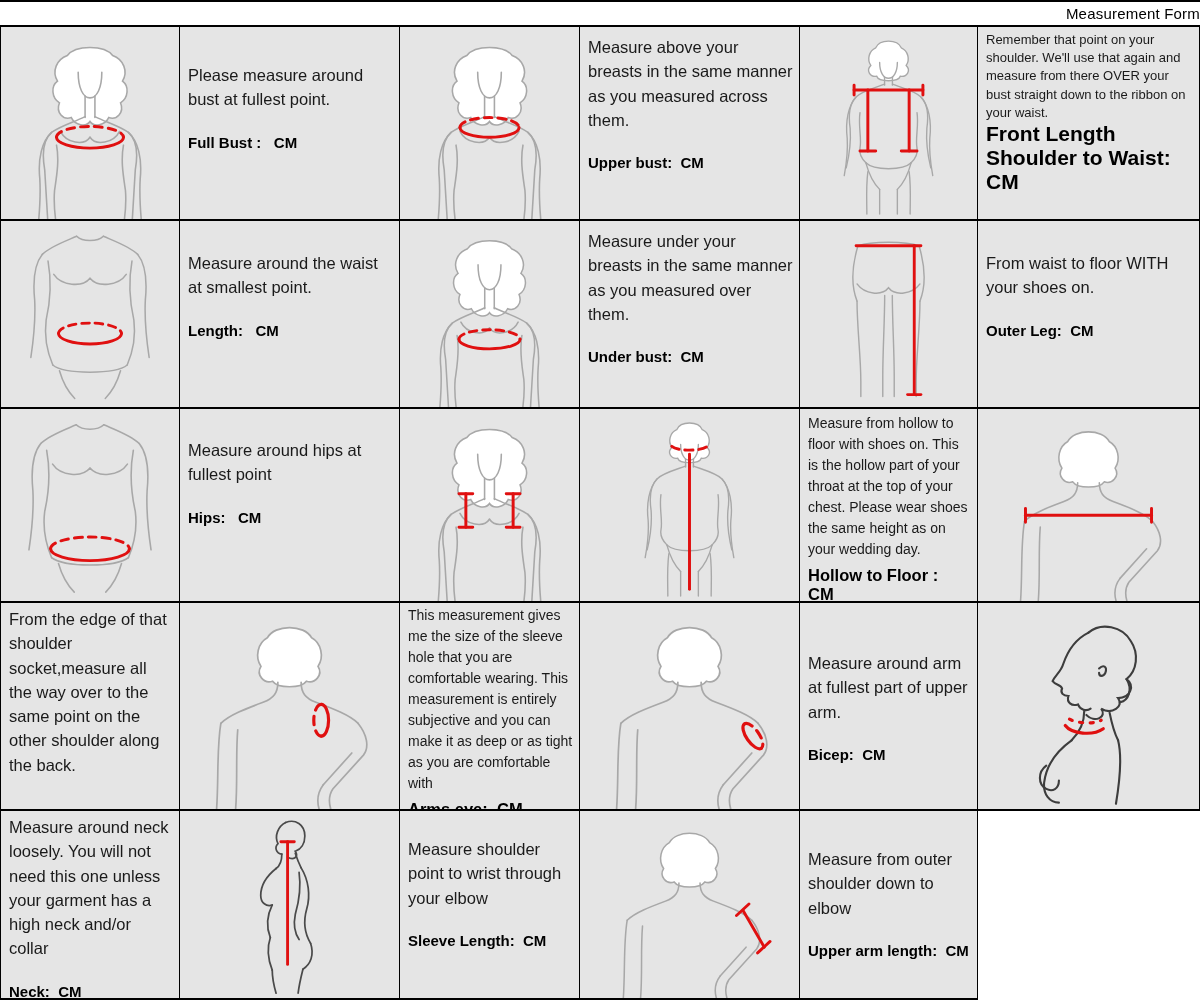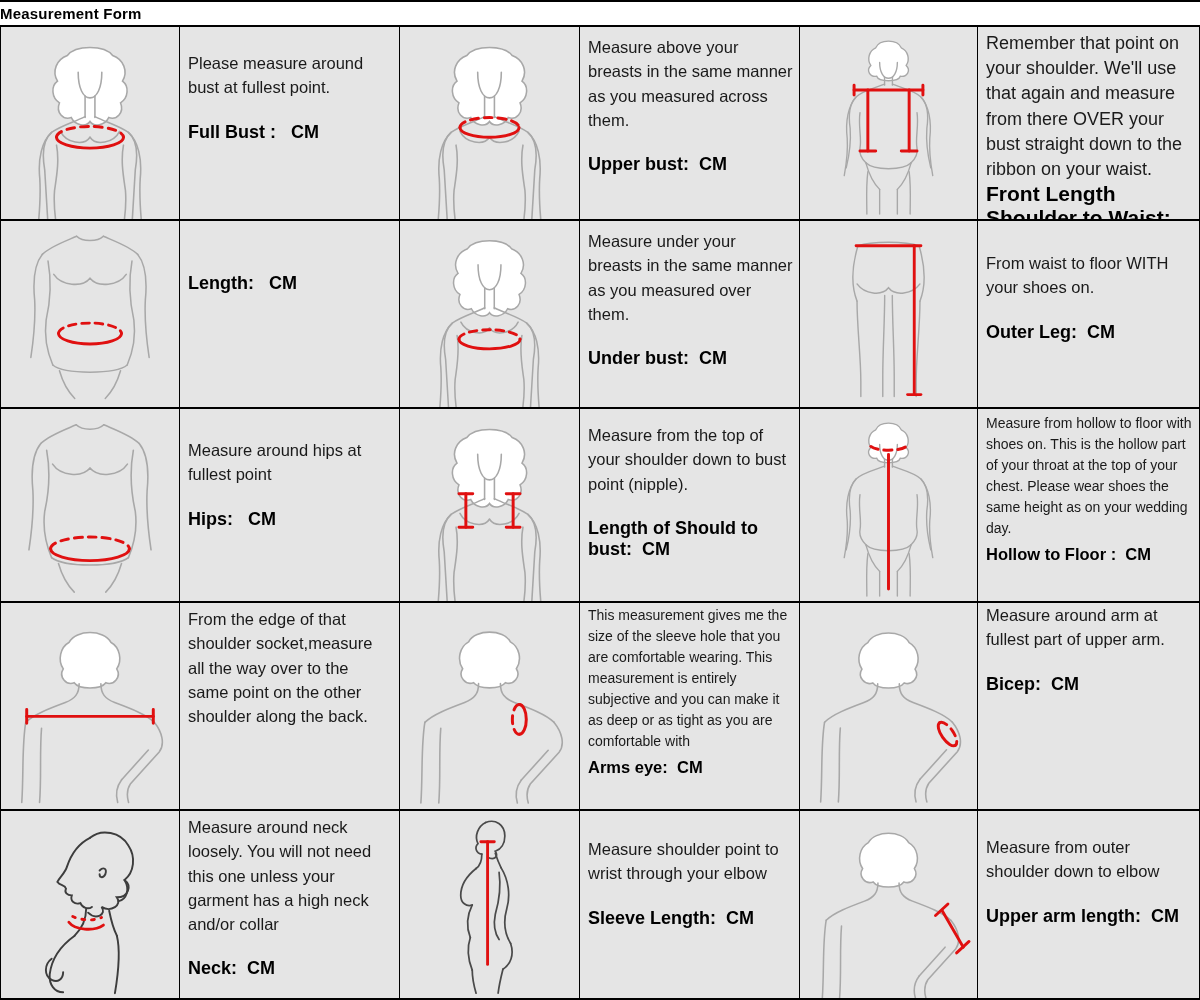--- a/index.html
+++ b/index.html
@@ -1,29 +1,29 @@
 <!DOCTYPE html>
 <html><head>
 <meta charset="utf-8">
 <style>
   html,body{margin:0;padding:0;background:#fff;}
   .page{width:1200px;height:1000px;box-sizing:border-box;font-family:"Liberation Sans",sans-serif;color:#000;background:#fff;overflow:hidden;}
-  .titlebar{height:27px;box-sizing:border-box;border-top:2px solid #000;border-bottom:2px solid #000;display:flex;align-items:center;justify-content:flex-start;font-weight:bold;font-size:15px;letter-spacing:.2px;}
+  .titlebar{height:27px;box-sizing:border-box;border-top:2px solid #000;border-bottom:2px solid #000;display:flex;align-items:center;justify-content:flex-end;font-weight:normal;font-size:15px;letter-spacing:.2px;}
   .grid{display:grid;width:1200px;height:973px;grid-template-columns:180px 220px 180px 220px 178px 1fr;grid-template-rows:194px 188px 194px 208px 1fr;}
   .cell{box-sizing:border-box;border-right:1px solid #000;border-bottom:2px solid #000;overflow:hidden;background:#e5e5e5;}
   .cell:nth-child(6n+1){border-left:1px solid #000;}
   .txt{padding:0 6px 0 8px;}
   .desc{margin:0;font-size:16.5px;line-height:1.47;color:#1a1a1a;}
-  .label{margin:22px 0 0;font-weight:bold;font-size:18px;white-space:pre-wrap;color:#000;}
+  .label{margin:22px 0 0;font-weight:bold;font-size:15px;white-space:pre-wrap;color:#000;}
   .sm .desc{font-size:14px;line-height:1.5;}
   .sm .label{margin-top:6px;font-size:16.5px;}
-  .md .desc{font-size:18px;line-height:1.4;}
+  .md .desc{font-size:13px;line-height:1.4;}
   .md .label{margin-top:0;font-size:21px;}
   .pt2{padding-top:2px}.pt4{padding-top:4px}.pt8{padding-top:8px}.pt14{padding-top:14px}
-  .pt26{padding-top:26px}.pt30{padding-top:30px}.pt34{padding-top:24px}.pt40{padding-top:29px}.pt48{}
+  .pt26{padding-top:26px}.pt30{padding-top:30px}.pt34{padding-top:36px}.pt40{padding-top:29px}.pt48{padding-top:48px}
   .fig{display:block;width:100%;height:100%;}
   .red{fill:none;stroke:#e01010;stroke-width:3;stroke-linecap:round;}
   .redd{stroke-dasharray:8 6;}
   .dot{stroke-dasharray:3 7;}
 </style>
 </head>
 <body>
 
 <svg width="0" height="0" style="position:absolute" aria-hidden="true">
 <defs>
@@ -164,20 +164,21 @@
     </div>
 
     <div class="cell">
       <svg class="fig" viewBox="0 0 180 195">
         <use href="#g-mid"></use>
         <path class="red" d="M57 118 A33 11 0 0 0 123 118"></path>
         <path class="red redd" d="M57 118 A33 11 0 0 1 123 118"></path>
       </svg>
     </div>
     <div class="cell txt pt30">
+      <p class="desc">Measure around the waist at smallest point.</p>
       <p class="label">Length:   CM</p>
     </div>
     <div class="cell">
       <svg class="fig" viewBox="0 0 180 195">
         <use href="#g-torso"></use>
         <path class="red" d="M58 124 A32 10 0 0 0 122 124"></path>
         <path class="red redd" d="M58 124 A32 10 0 0 1 122 124"></path>
       </svg>
     </div>
     <div class="cell txt pt8">
@@ -207,24 +208,20 @@
     <div class="cell txt pt40">
       <p class="desc">Measure around hips at fullest point</p>
       <p class="label">Hips:   CM</p>
     </div>
     <div class="cell">
       <svg class="fig" viewBox="0 0 180 195">
         <use href="#g-torso"></use>
         <path class="red" d="M66 86 L66 120 M114 86 L114 120"></path>
         <path class="red" d="M59 86 L73 86 M107 86 L121 86 M59 120 L73 120 M107 120 L121 120"></path>
       </svg>
-    </div>
-    <div class="cell txt pt14">
-      <p class="desc">Measure from the top of your shoulder down to bust point (nipple).</p>
-      <p class="label">Length of Should to bust:  CM</p>
     </div>
     <div class="cell">
       <svg class="fig" viewBox="0 0 180 195">
         <use href="#g-body"></use>
         <path class="red redd" d="M72 38 C78 43 102 43 108 38"></path>
         <path class="red" d="M90 46 L90 183"></path>
       </svg>
     </div>
     <div class="cell txt pt4 sm">
       <p class="desc">Measure from hollow to floor with shoes on. This is the hollow part of your throat at the top of your chest. Please wear shoes the same height as on your wedding day.</p>

